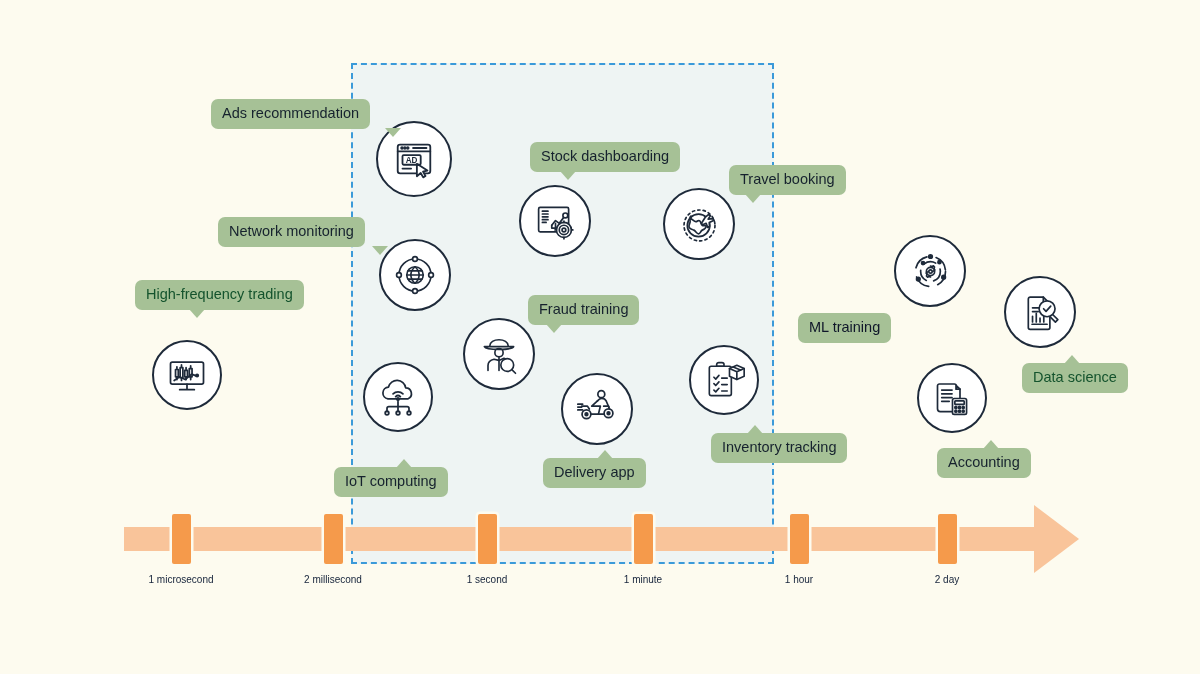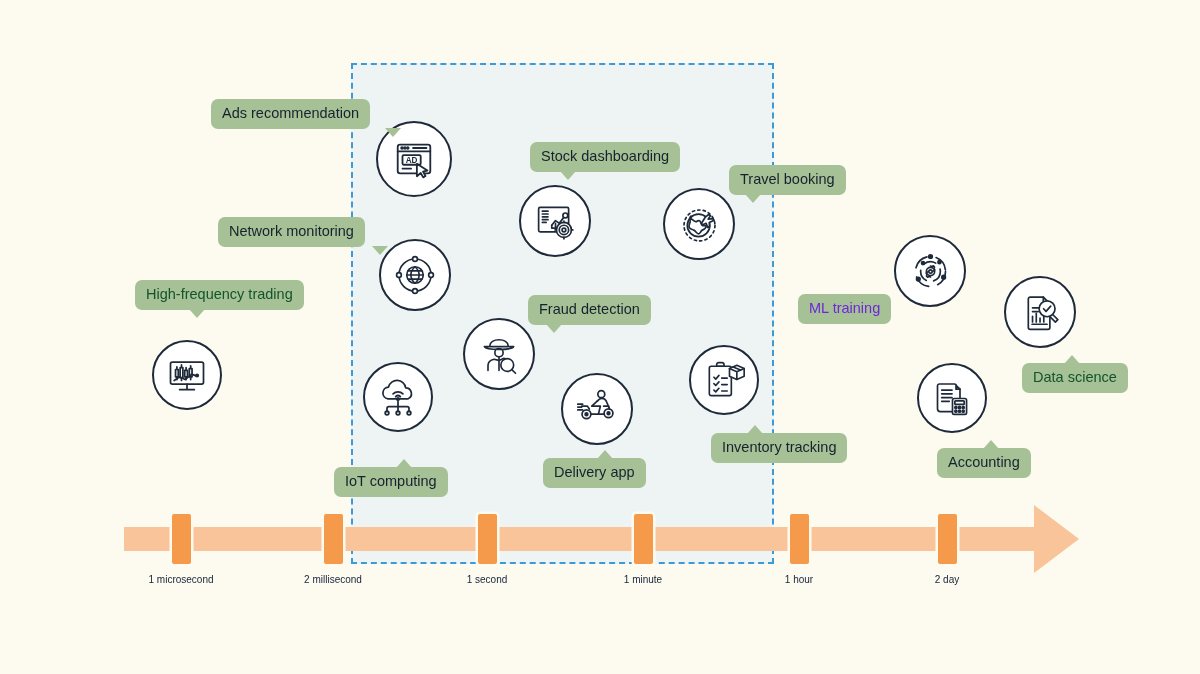--- a/index.html
+++ b/index.html
@@ -196,21 +196,21 @@
             <path d="M8 16h32c-1 2-5 3-16 3S9 18 8 16z"></path>
             <circle cx="24" cy="22.5" r="4.5"></circle>
             <path d="M24 27v4"></path>
             <path d="M12 42v-5.5c0-3.4 3-6 6.6-6.8L24 31l5.4-2.3c2 .45 3.8 1.4 5 2.8"></path>
             <path d="M24 31v11"></path>
             <circle cx="33" cy="36" r="7" fill="#fff"></circle>
             <path d="M38 41l4 4"></path>
           </svg>
         </span>
       </div>
-      <div class="pill below" style="left:528px;top:295px;background:#a6c196;color:#16222e"><span>Fraud detection</span><span class="tip" style="left:18px"></span></div>
+      <div class="pill below" style="left:528px;top:295px;background:#a6c196;color:#16222e"><span>Fraud training</span><span class="tip" style="left:18px"></span></div>
       <div class="icon-node" style="left:561px;top:373px;width:72px;height:72px">
         <span>
           <svg width="46" height="46" viewBox="0 0 48 48" fill="none" stroke="#1e2a3a" stroke-width="1.8" stroke-linecap="round" stroke-linejoin="round">
             <circle cx="28.5" cy="8.5" r="3.6"></circle>
             <path d="M24.5 15.5c1.5-1.8 3-2.6 4.6-2.6 2.3 0 3.8 1.3 4.6 3l2.6 6"></path>
             <path d="M36 33a4.6 4.6 0 1 0 0-9.2 4.6 4.6 0 0 0 0 9.2z"></path>
             <path d="M13 34a4.6 4.6 0 1 0 0-9.2A4.6 4.6 0 0 0 13 34z"></path>
             <circle cx="36" cy="28.4" r="1.4" fill="#1e2a3a"></circle>
             <circle cx="13" cy="29.4" r="1.4" fill="#1e2a3a"></circle>
             <path d="M17.6 29.4h13.8"></path>
@@ -256,21 +256,21 @@
             <circle cx="24" cy="24" r="4.4"></circle>
             <circle cx="24" cy="24" r="1.8"></circle>
             <circle cx="24" cy="8" r="1.9" fill="#1e2a3a"></circle>
             <circle cx="38" cy="30" r="1.9" fill="#1e2a3a"></circle>
             <circle cx="11" cy="32" r="1.9" fill="#1e2a3a"></circle>
             <circle cx="33.5" cy="14" r="1.6" fill="#1e2a3a"></circle>
             <circle cx="16" cy="15" r="1.6" fill="#1e2a3a"></circle>
           </svg>
         </span>
       </div>
-      <div class="pill notip" style="left:798px;top:294px;background:#a6c196;color:#6d28d9"><span>ML training</span></div>
+      <div class="pill notip" style="left:798px;top:313px;background:#a6c196;color:#0f172a"><span>ML training</span></div>
       <div class="icon-node" style="left:1004px;top:276px;width:72px;height:72px">
         <span>
           <svg width="45" height="45" viewBox="0 0 48 48" fill="none" stroke="#1e2a3a" stroke-width="1.8" stroke-linecap="round" stroke-linejoin="round">
             <path d="M11 9.5a2 2 0 0 1 2-2h14l7 7v25.5a2 2 0 0 1-2 2H13a2 2 0 0 1-2-2z"></path>
             <path d="M27 7.5V14h7"></path>
             <path d="M15.5 19h8M15.5 23h6"></path>
             <path d="M15.5 34v-6M19.5 34v-9M23.5 34v-4M27.5 34v-8"></path>
             <path d="M15 36.5h16"></path>
             <circle cx="31" cy="20" r="8.5" fill="#fff"></circle>
             <path d="M27.3 20l2.6 2.8 5-5.6"></path>

